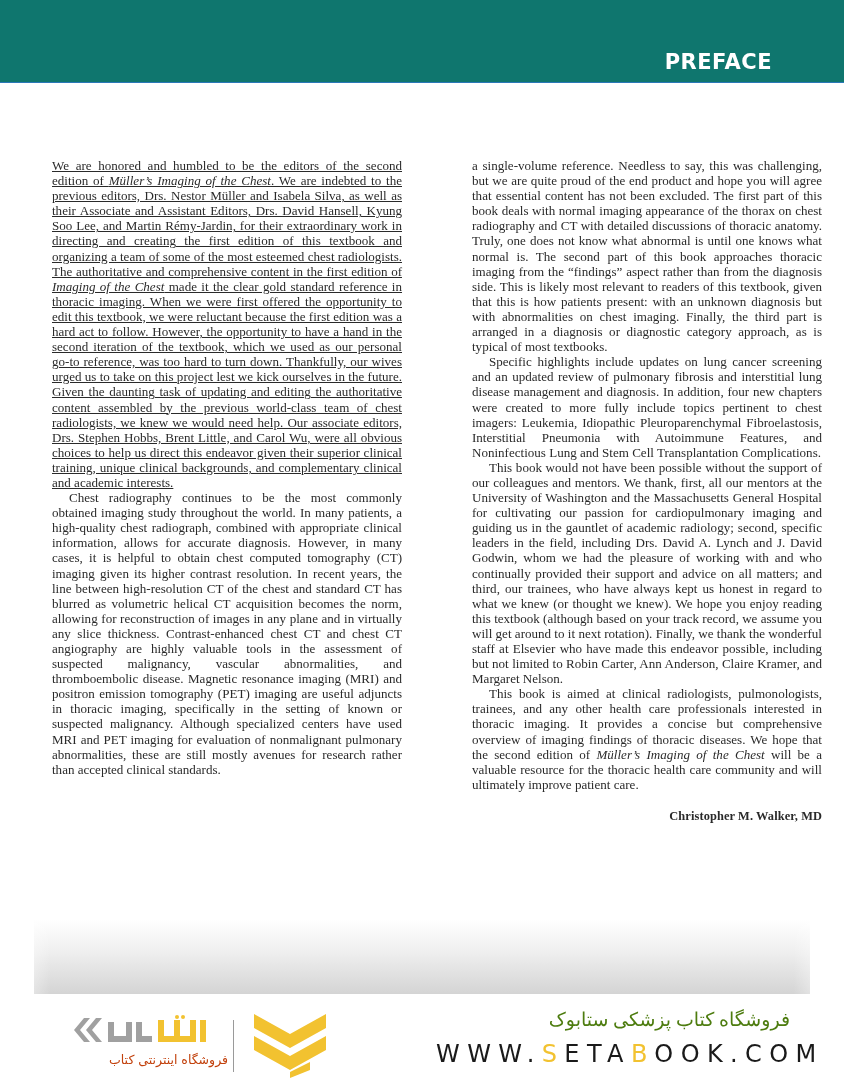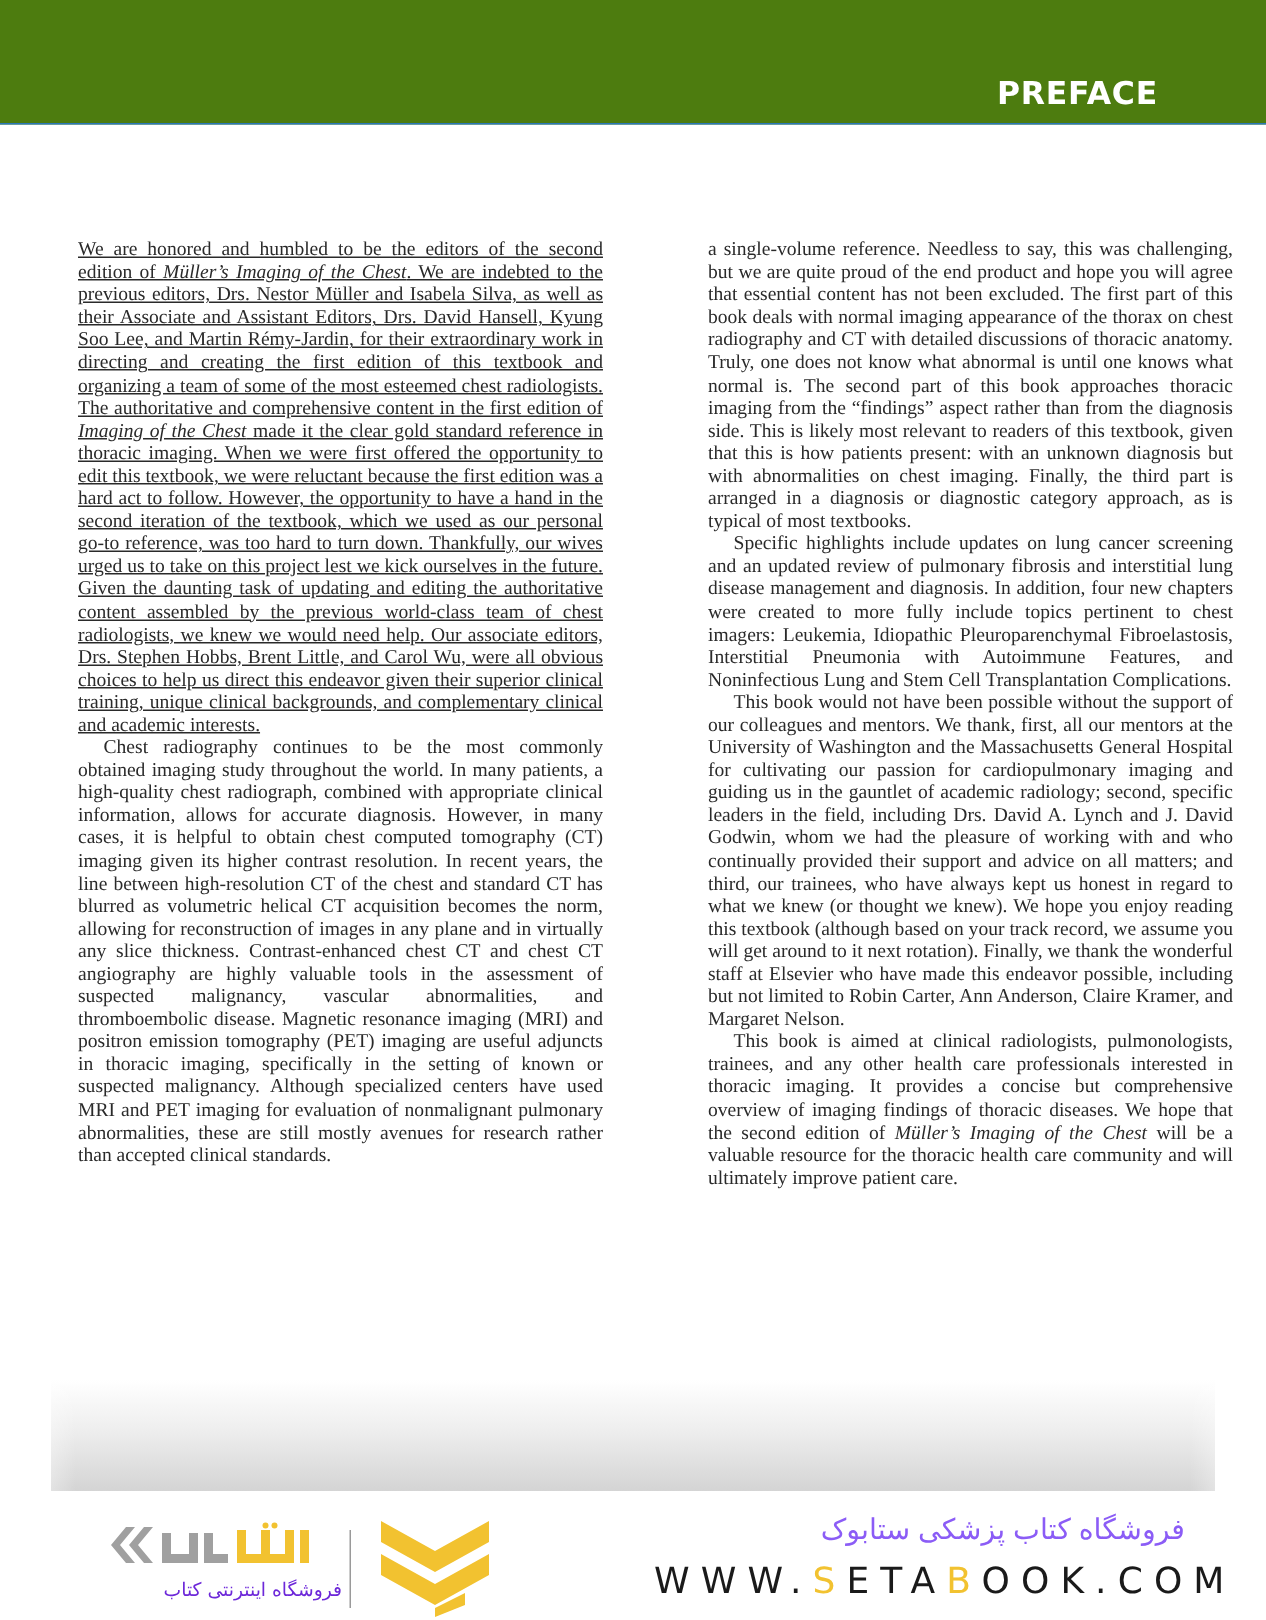--- a/index.html
+++ b/index.html
@@ -4,21 +4,21 @@
 <style>
   html, body { margin: 0; padding: 0; }
   body {
     width: 844px; height: 1080px; position: relative; overflow: hidden;
     background: #ffffff;
     font-family: "Liberation Serif", "DejaVu Serif", serif;
     color: #2a2a2a;
   }
   .header-band {
     position: absolute; left: 0; top: 0; width: 844px; height: 82px;
-    background: #4d7c0f;
+    background: #0f766e;
     border-bottom: 1px solid #2a78b8;
   }
   .header-title {
     position: absolute; right: 72px; top: 52px;
     font-family: "DejaVu Sans", "Liberation Sans", sans-serif;
     font-weight: bold; font-size: 21px; letter-spacing: 0.5px;
     color: #ffffff; line-height: 1;
   }
   .column {
     position: absolute; top: 158px; width: 350px;
@@ -49,26 +49,26 @@
   }
   .logo-mark { position: absolute; left: 180px; top: 4px; }
   .logo-divider {
     position: absolute; left: 163px; top: 12px; width: 1px; height: 52px; background: #9a9a9a;
   }
   .logo-word {
     position: absolute; left: 0px; top: 6px; width: 150px; height: 32px;
   }
   .logo-tagline {
     position: absolute; left: 8px; top: 44px; width: 150px;
-    font-family: "DejaVu Sans", sans-serif; font-size: 12.5px; color: #6d28d9;
+    font-family: "DejaVu Sans", sans-serif; font-size: 12.5px; color: #c2410c;
     text-align: right; direction: rtl;
   }
   .store-name {
     position: absolute; right: 54px; top: 1008px;
-    font-family: Liberation Sans, sans-serif; font-size: 19px; color: #8b5cf6;
+    font-family: Liberation Serif, serif; font-size: 19px; color: #4d7c0f;
     direction: rtl; text-align: right;
   }
   .store-url {
     position: absolute; left: 436px; top: 1040px; width: 362px;
     font-family: "DejaVu Sans", "Liberation Sans", sans-serif;
     font-size: 24px; letter-spacing: 7.4px; color: #1a1a1a; white-space: nowrap;
   }
   .store-url .accent { color: #f2c230; }
 </style>
 </head>
@@ -82,20 +82,21 @@
   <p class="first"><span>We are honored and humbled to be the editors of the second edition of </span><em>Müller’s Imaging of the Chest</em><span>. We are indebted to the previous editors, Drs. Nestor Müller and Isabela Silva, as well as their Associate and Assistant Editors, Drs. David Hansell, Kyung Soo Lee, and Martin Rémy-Jardin, for their extraordinary work in directing and creating the first edition of this textbook and organizing a team of some of the most esteemed chest radiologists. The authoritative and comprehensive content in the first edition of </span><em>Imaging of the Chest</em><span> made it the clear gold standard reference in thoracic imaging. When we were first offered the opportunity to edit this textbook, we were reluctant because the first edition was a hard act to follow. However, the opportunity to have a hand in the second iteration of the textbook, which we used as our personal go-to reference, was too hard to turn down. Thank­fully, our wives urged us to take on this project lest we kick ourselves in the future. Given the daunting task of updating and editing the authoritative content assembled by the previous world-class team of chest radiologists, we knew we would need help. Our associate editors, Drs. Stephen Hobbs, Brent Little, and Carol Wu, were all obvious choices to help us direct this endeavor given their superior clinical training, unique clinical backgrounds, and complementary clinical and academic interests.</span></p>
   <p><span>Chest radiography continues to be the most commonly obtained imaging study throughout the world. In many patients, a high-quality chest radiograph, combined with appropriate clinical information, allows for accurate diagnosis. However, in many cases, it is helpful to obtain chest computed tomography (CT) imaging given its higher contrast resolution. In recent years, the line between high-resolution CT of the chest and standard CT has blurred as volumetric helical CT acquisition becomes the norm, allowing for reconstruction of images in any plane and in virtually any slice thickness. Contrast-enhanced chest CT and chest CT angiography are highly valuable tools in the assess­ment of suspected malignancy, vascular abnormalities, and thromboembolic disease. Magnetic resonance imaging (MRI) and positron emission tomography (PET) imaging are useful adjuncts in thoracic imaging, specifically in the setting of known or suspected malignancy. Although specialized centers have used MRI and PET imaging for evaluation of nonmalignant pulmonary abnormalities, these are still mostly avenues for research rather than accepted clinical standards.</span></p>
 </div>
 
 <div class="column col-right">
   <p class="cont"><span>a single-volume reference. Needless to say, this was challenging, but we are quite proud of the end product and hope you will agree that essential content has not been excluded. The first part of this book deals with normal imaging appearance of the thorax on chest radiography and CT with detailed discussions of thoracic anatomy. Truly, one does not know what abnormal is until one knows what normal is. The second part of this book approaches thoracic imaging from the “findings” aspect rather than from the diagnosis side. This is likely most relevant to readers of this textbook, given that this is how patients present: with an unknown diagnosis but with abnormalities on chest imaging. Finally, the third part is arranged in a diagnosis or diagnostic category approach, as is typical of most textbooks.</span></p>
   <p><span>Specific highlights include updates on lung cancer screening and an updated review of pulmonary fibrosis and interstitial lung disease management and diagnosis. In addition, four new chapters were created to more fully include topics pertinent to chest imagers: Leukemia, Idiopathic Pleuroparenchymal Fibroelastosis, Interstitial Pneumonia with Autoimmune Features, and Noninfectious Lung and Stem Cell Transplantation Complications.</span></p>
   <p><span>This book would not have been possible without the support of our colleagues and mentors. We thank, first, all our mentors at the University of Washington and the Massachusetts General Hospital for cultivating our passion for cardiopulmonary imaging and guiding us in the gauntlet of academic radiology; second, specific leaders in the field, including Drs. David A. Lynch and J. David Godwin, whom we had the pleasure of working with and who continually provided their support and advice on all matters; and third, our trainees, who have always kept us honest in regard to what we knew (or thought we knew). We hope you enjoy reading this textbook (although based on your track record, we assume you will get around to it next rotation). Finally, we thank the wonderful staff at Elsevier who have made this endeavor possible, including but not limited to Robin Carter, Ann Anderson, Claire Kramer, and Margaret Nelson.</span></p>
   <p><span>This book is aimed at clinical radiologists, pulmonologists, trainees, and any other health care professionals interested in thoracic imaging. It provides a concise but comprehensive overview of imaging findings of thoracic diseases. We hope that the second edition of </span><em>Müller’s Imaging of the Chest</em><span> will be a valuable resource for the thoracic health care community and will ultimately improve patient care.</span></p>
   <div class="signatures">
+    <div>Christopher M. Walker, MD</div>
   </div>
 </div>
 
 <div class="footer-shade"></div>
 
 <div class="logo">
   <svg class="logo-word" viewBox="0 0 150 32" width="150" height="32">
 
     <path d="M14 4 L4 16 L14 28 L20 28 L10 16 L20 4 Z" fill="#a0a0a0"></path>
     <path d="M26 4 L16 16 L26 28 L32 28 L22 16 L32 4 Z" fill="#a0a0a0"></path>

